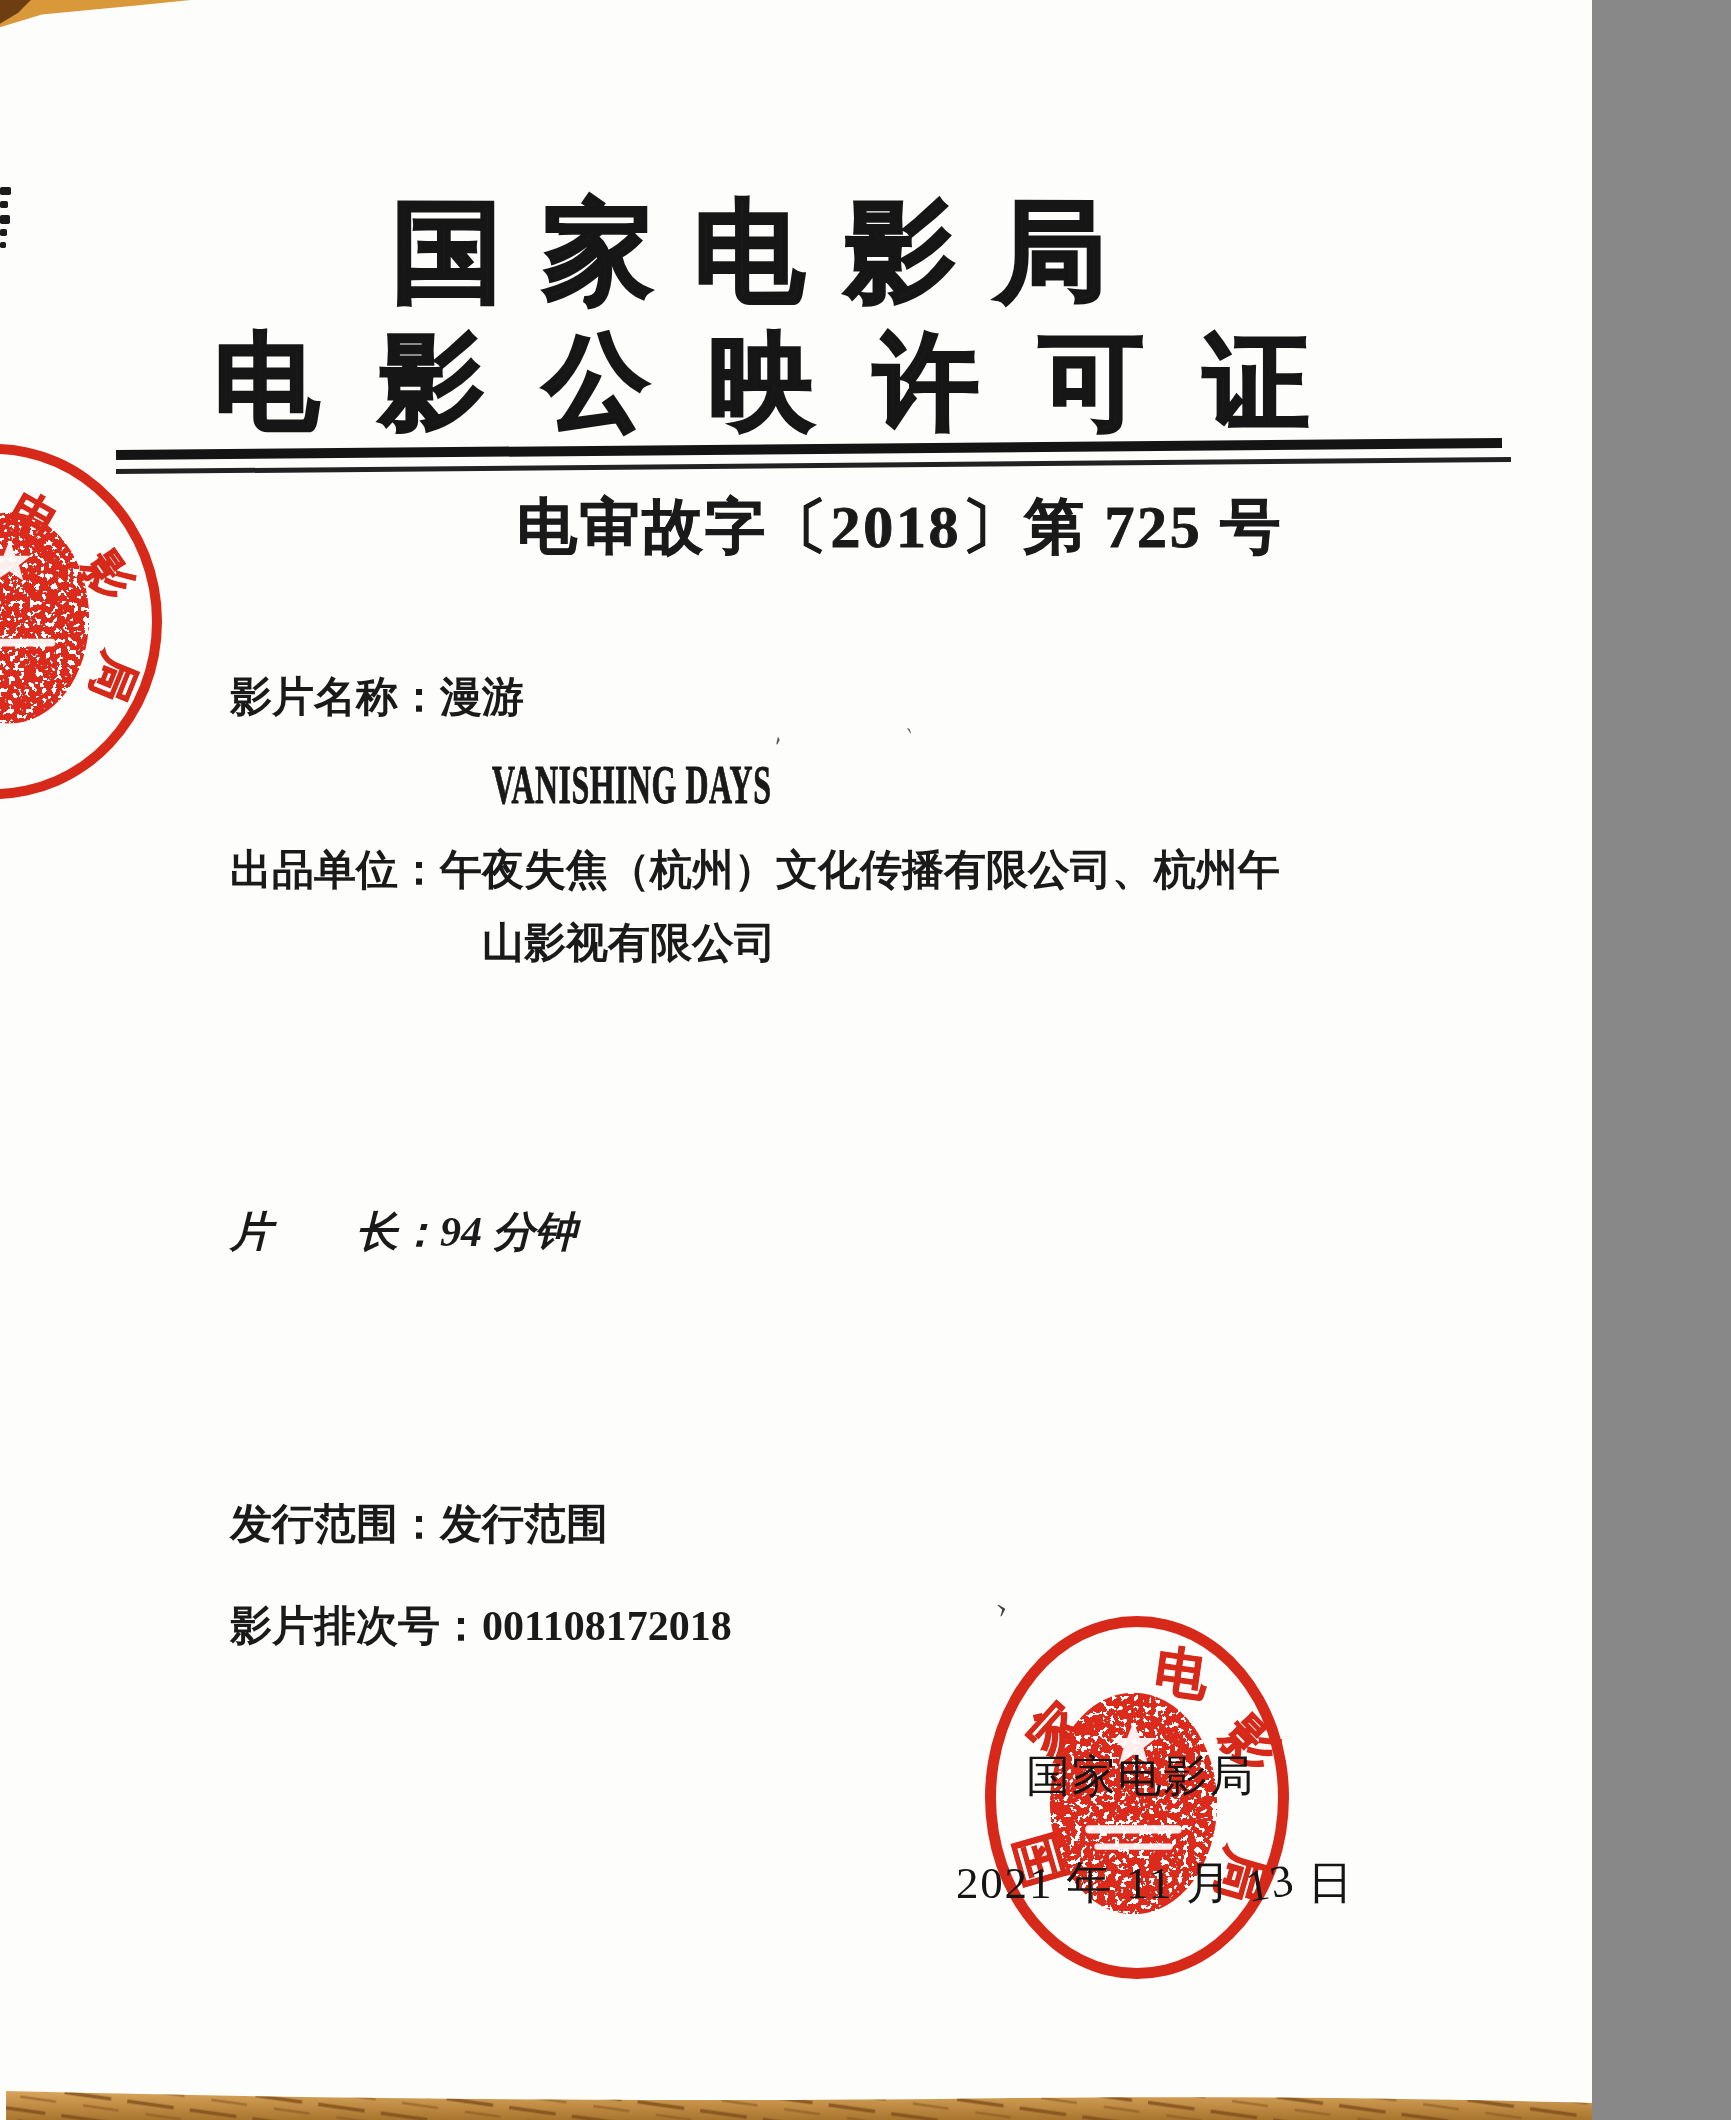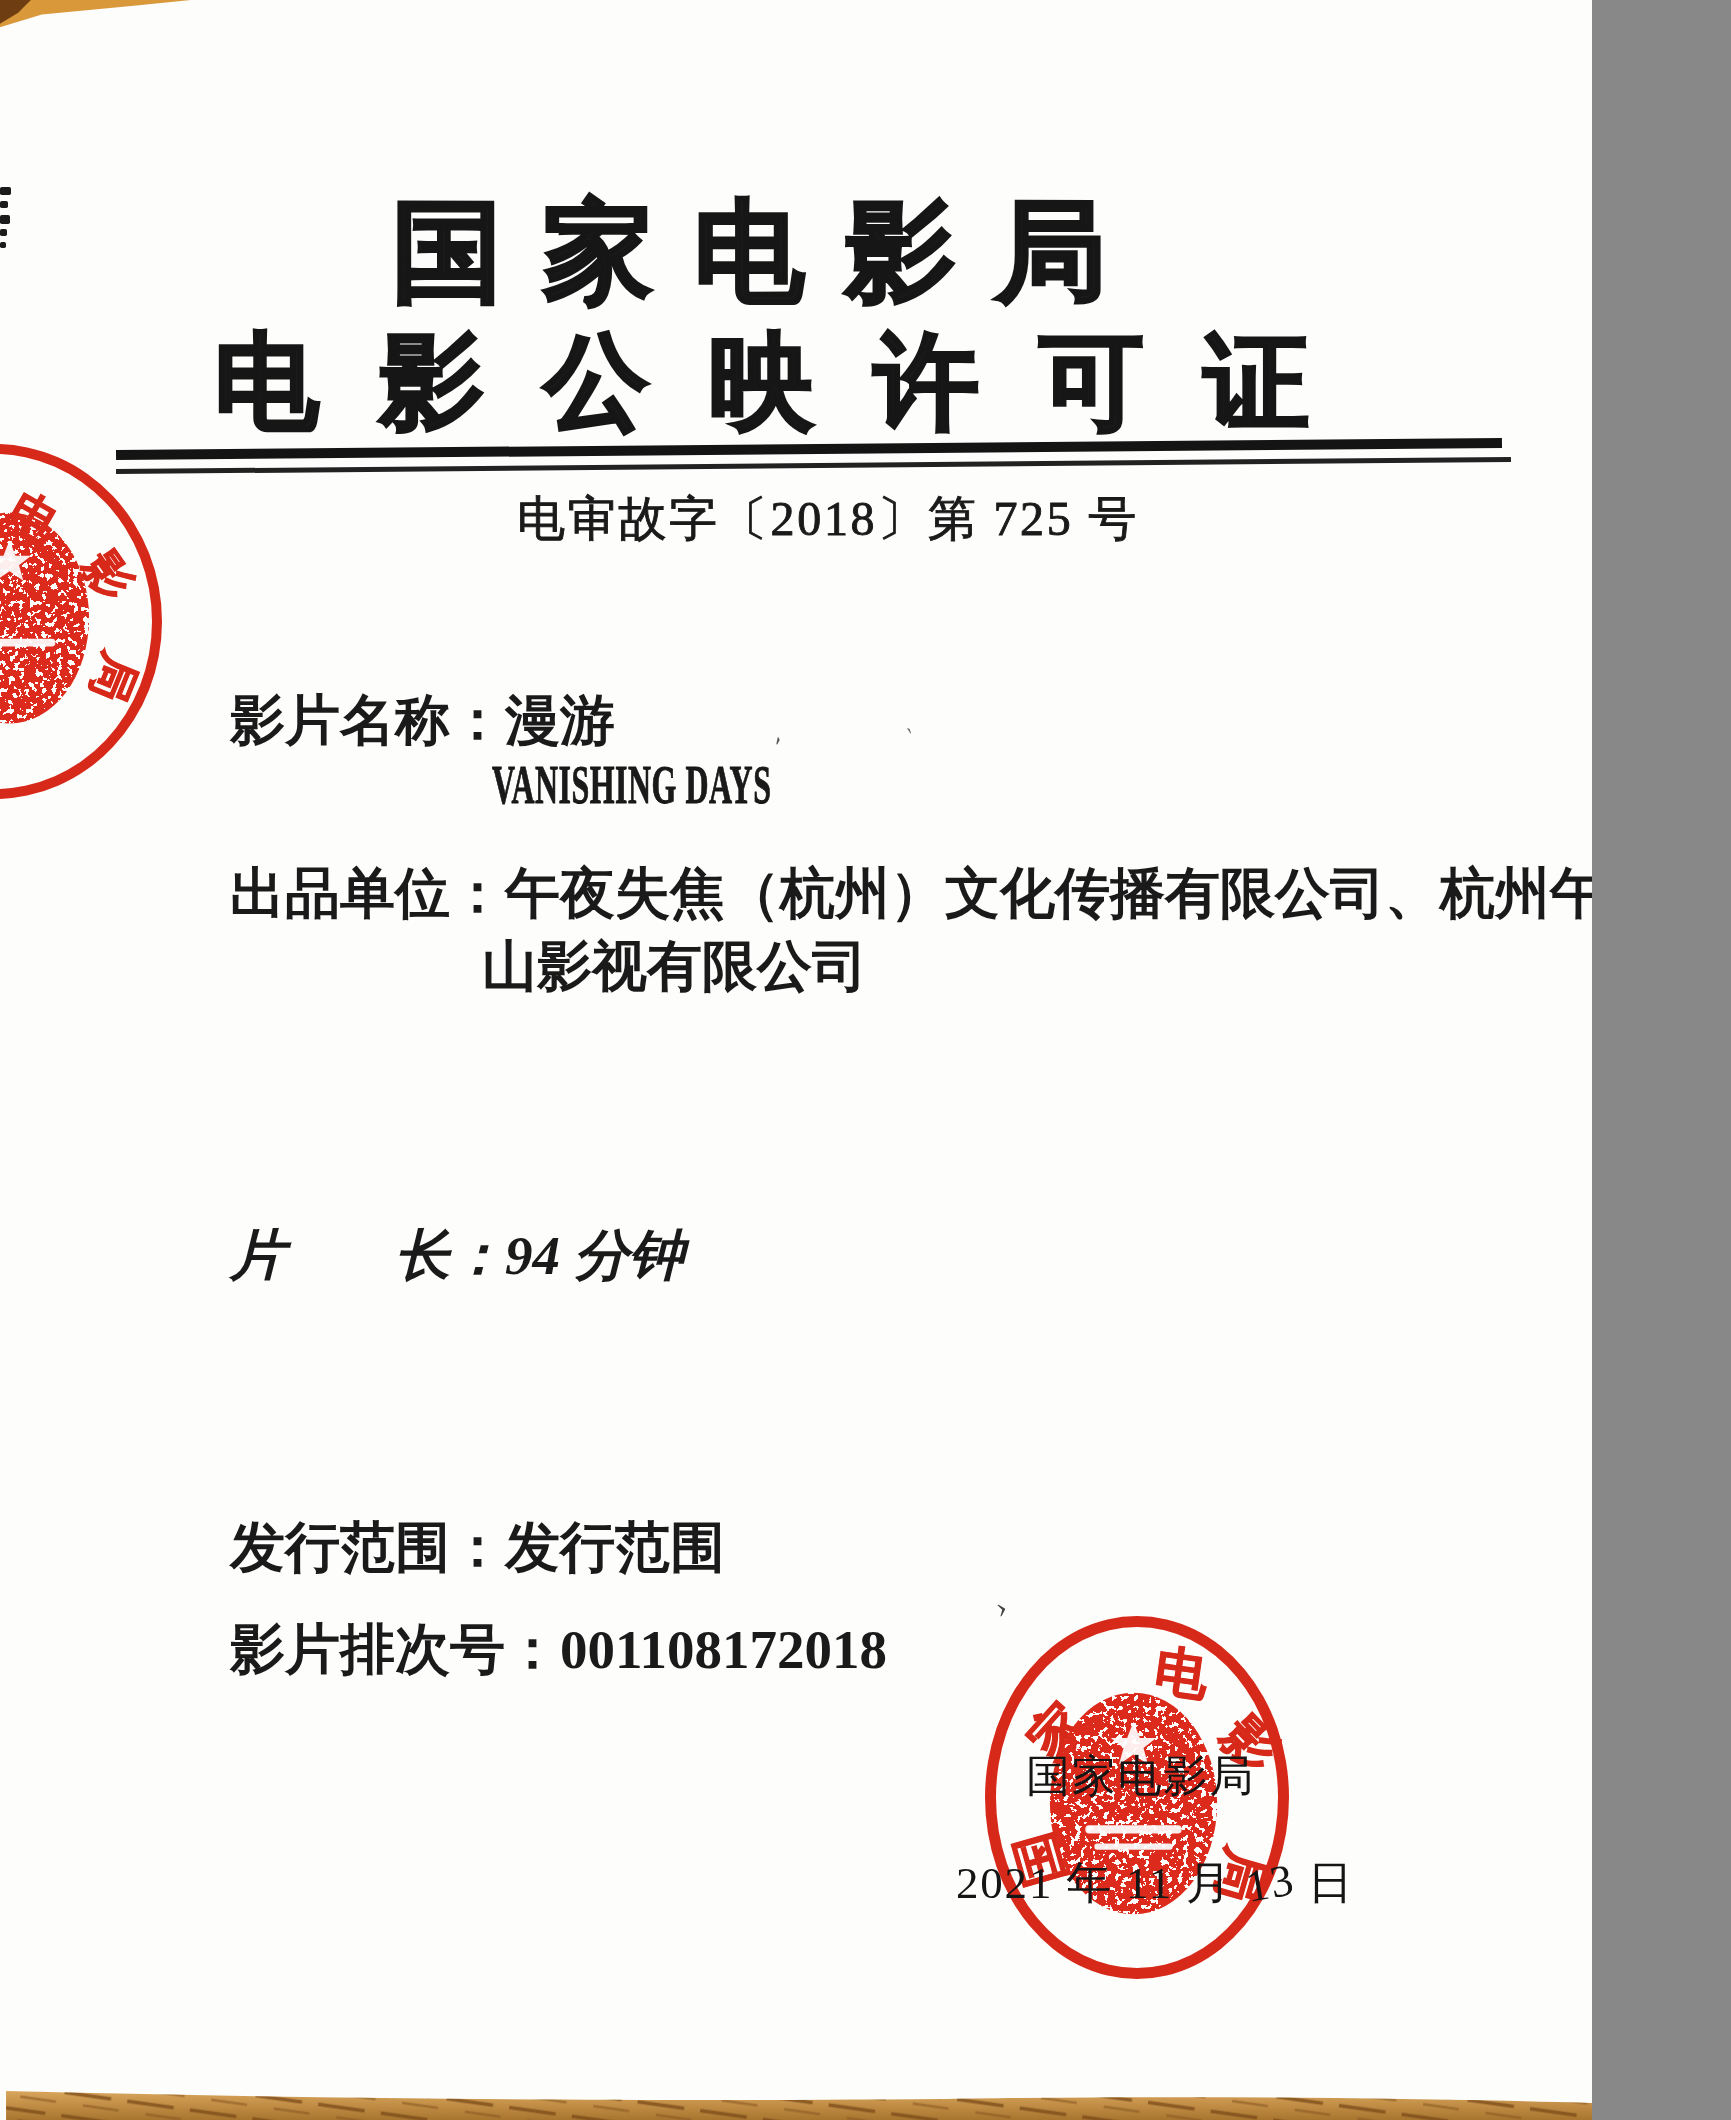--- a/index.html
+++ b/index.html
@@ -23,26 +23,26 @@
   .title2{
     left:0;right:0;top:313px;text-align:center;
     font-size:105px;font-weight:bold;letter-spacing:60px;
     -webkit-text-stroke:2.7px #161616;
     transform:translateX(-4.5px);
   }
   .rule-thick{left:116px;top:444px;width:1386px;height:10px;background:#141414;transform:rotate(-0.5deg);}
   .rule-thin {left:116px;top:463px;width:1395px;height:4.5px;background:#222;transform:rotate(-0.5deg);}
   .permit-no{
     left:517px;top:487px;
-    font-size:48px;font-weight:normal;letter-spacing:2.7px;
+    font-size:60px;font-weight:bold;letter-spacing:2.7px;
     -webkit-text-stroke:0.9px #1a1a1a;
   }
 
   
-  .row{font-size:55px;font-weight:bold;left:230px;margin-top:15px;}
+  .row{font-size:42px;font-weight:bold;left:230px;}
   .row .lbl{display:inline-block;}
   .row .val{display:inline-block;}
   .en-title{
     left:492px;top:753px;
     font-size:55px;font-weight:bold;letter-spacing:0.9px;
     transform:scaleX(0.58);transform-origin:left top;
     -webkit-text-stroke:0.9px #111;
   }
   .wrapline{left:482px;}
 

